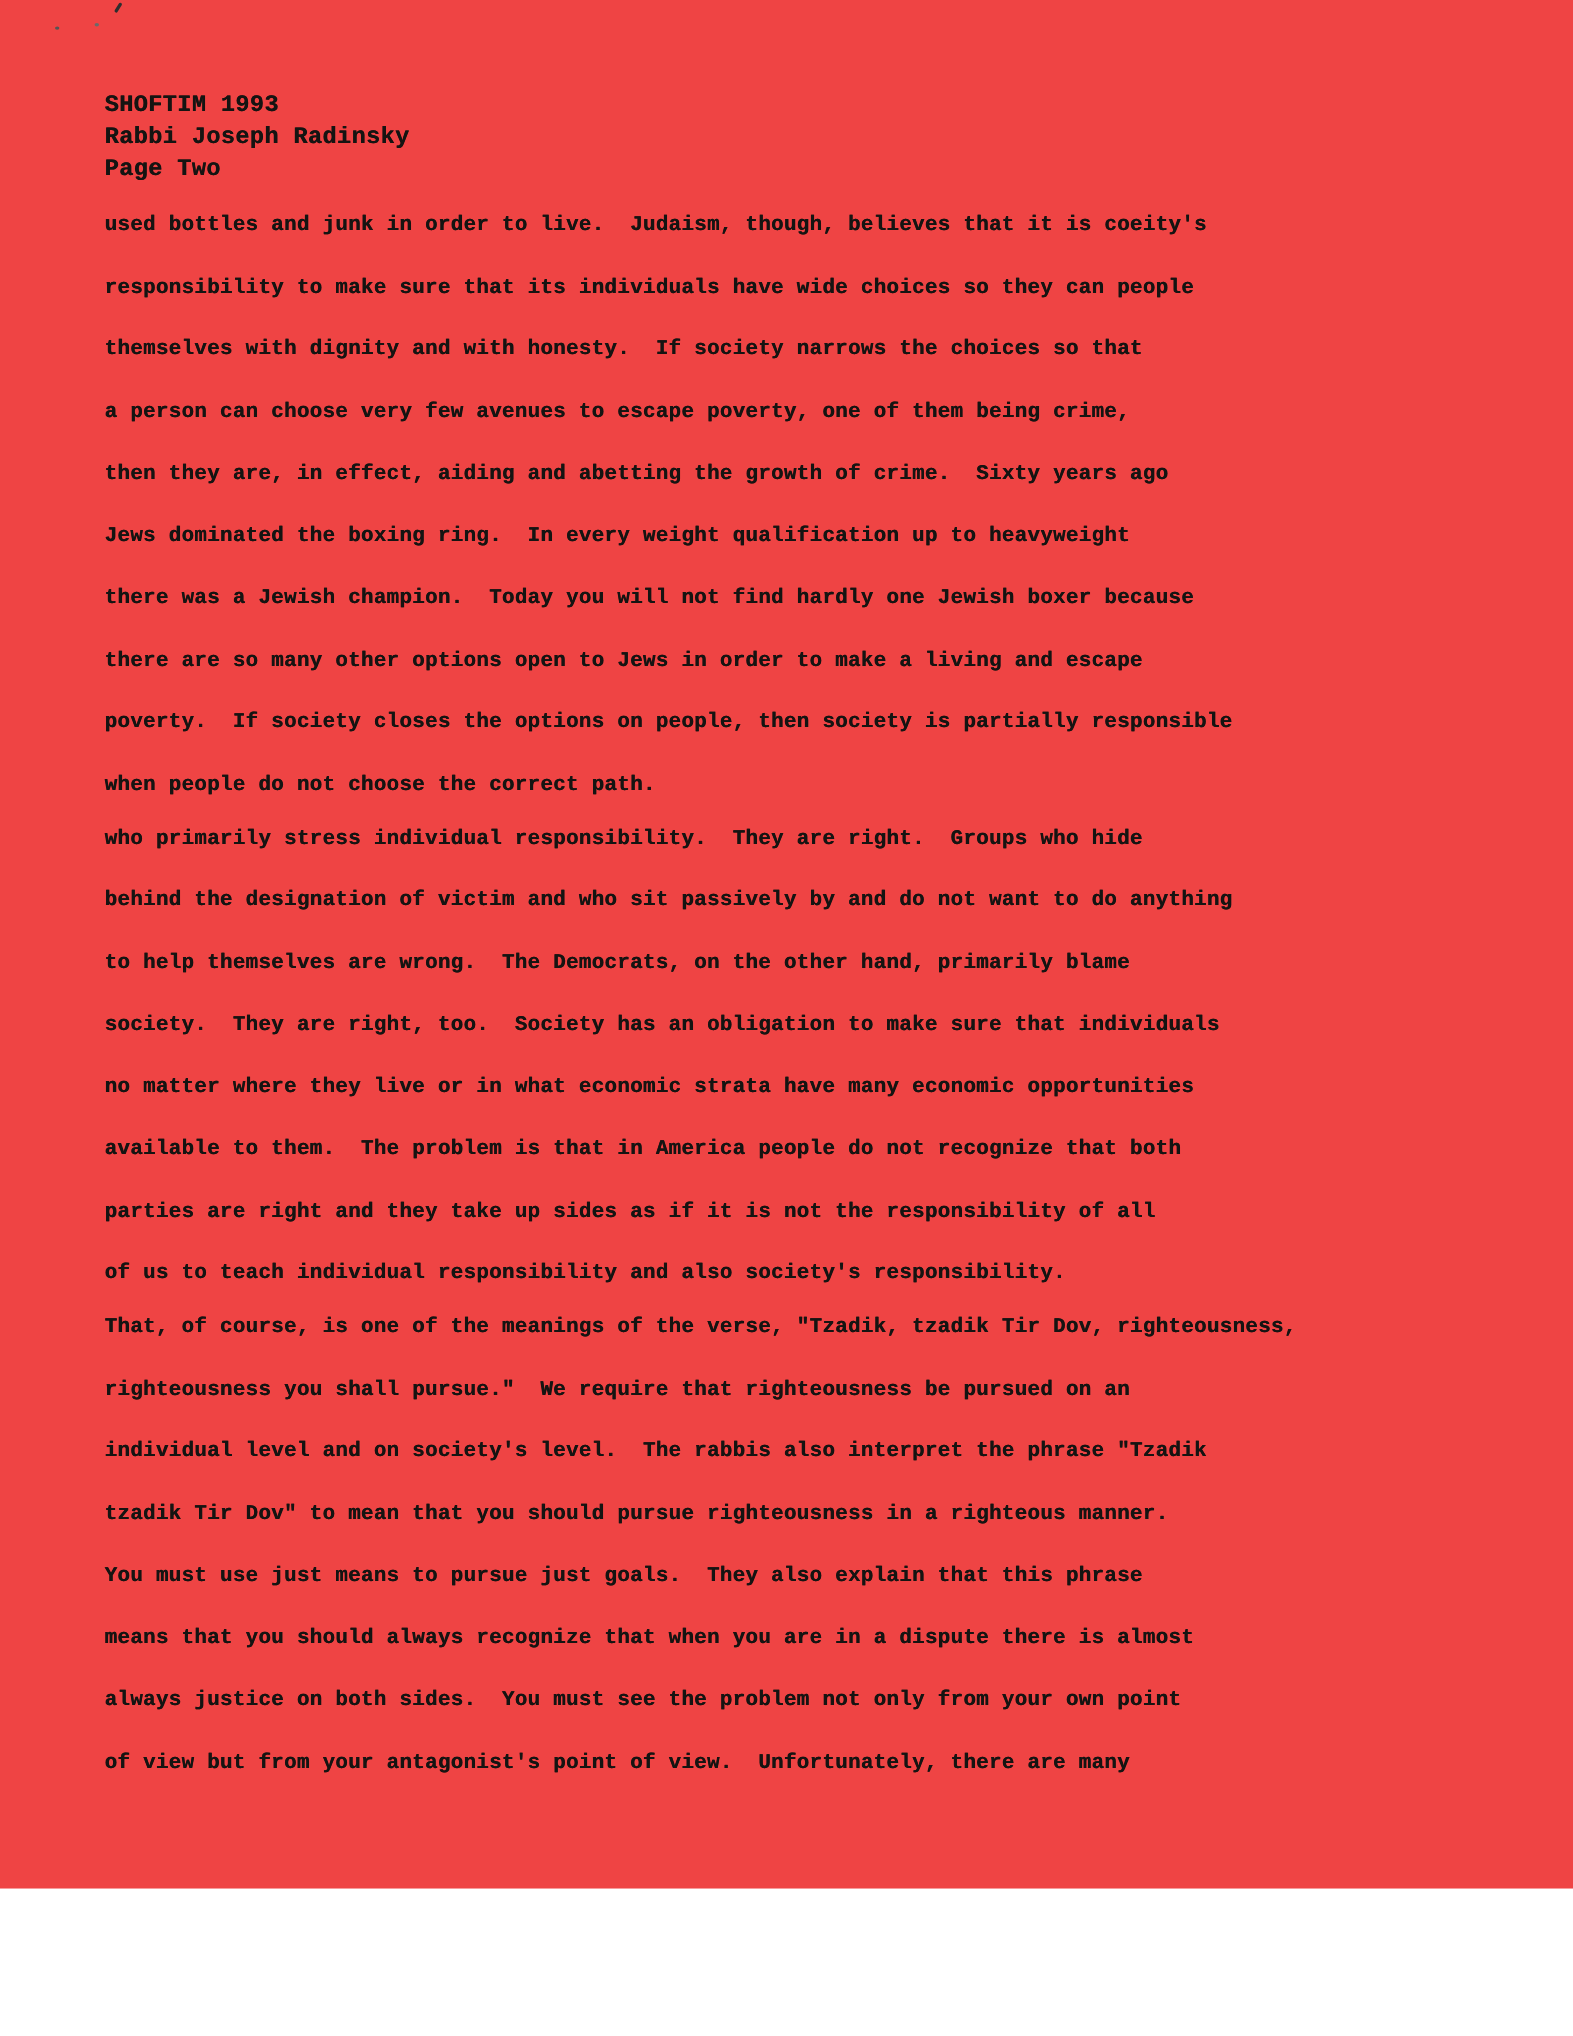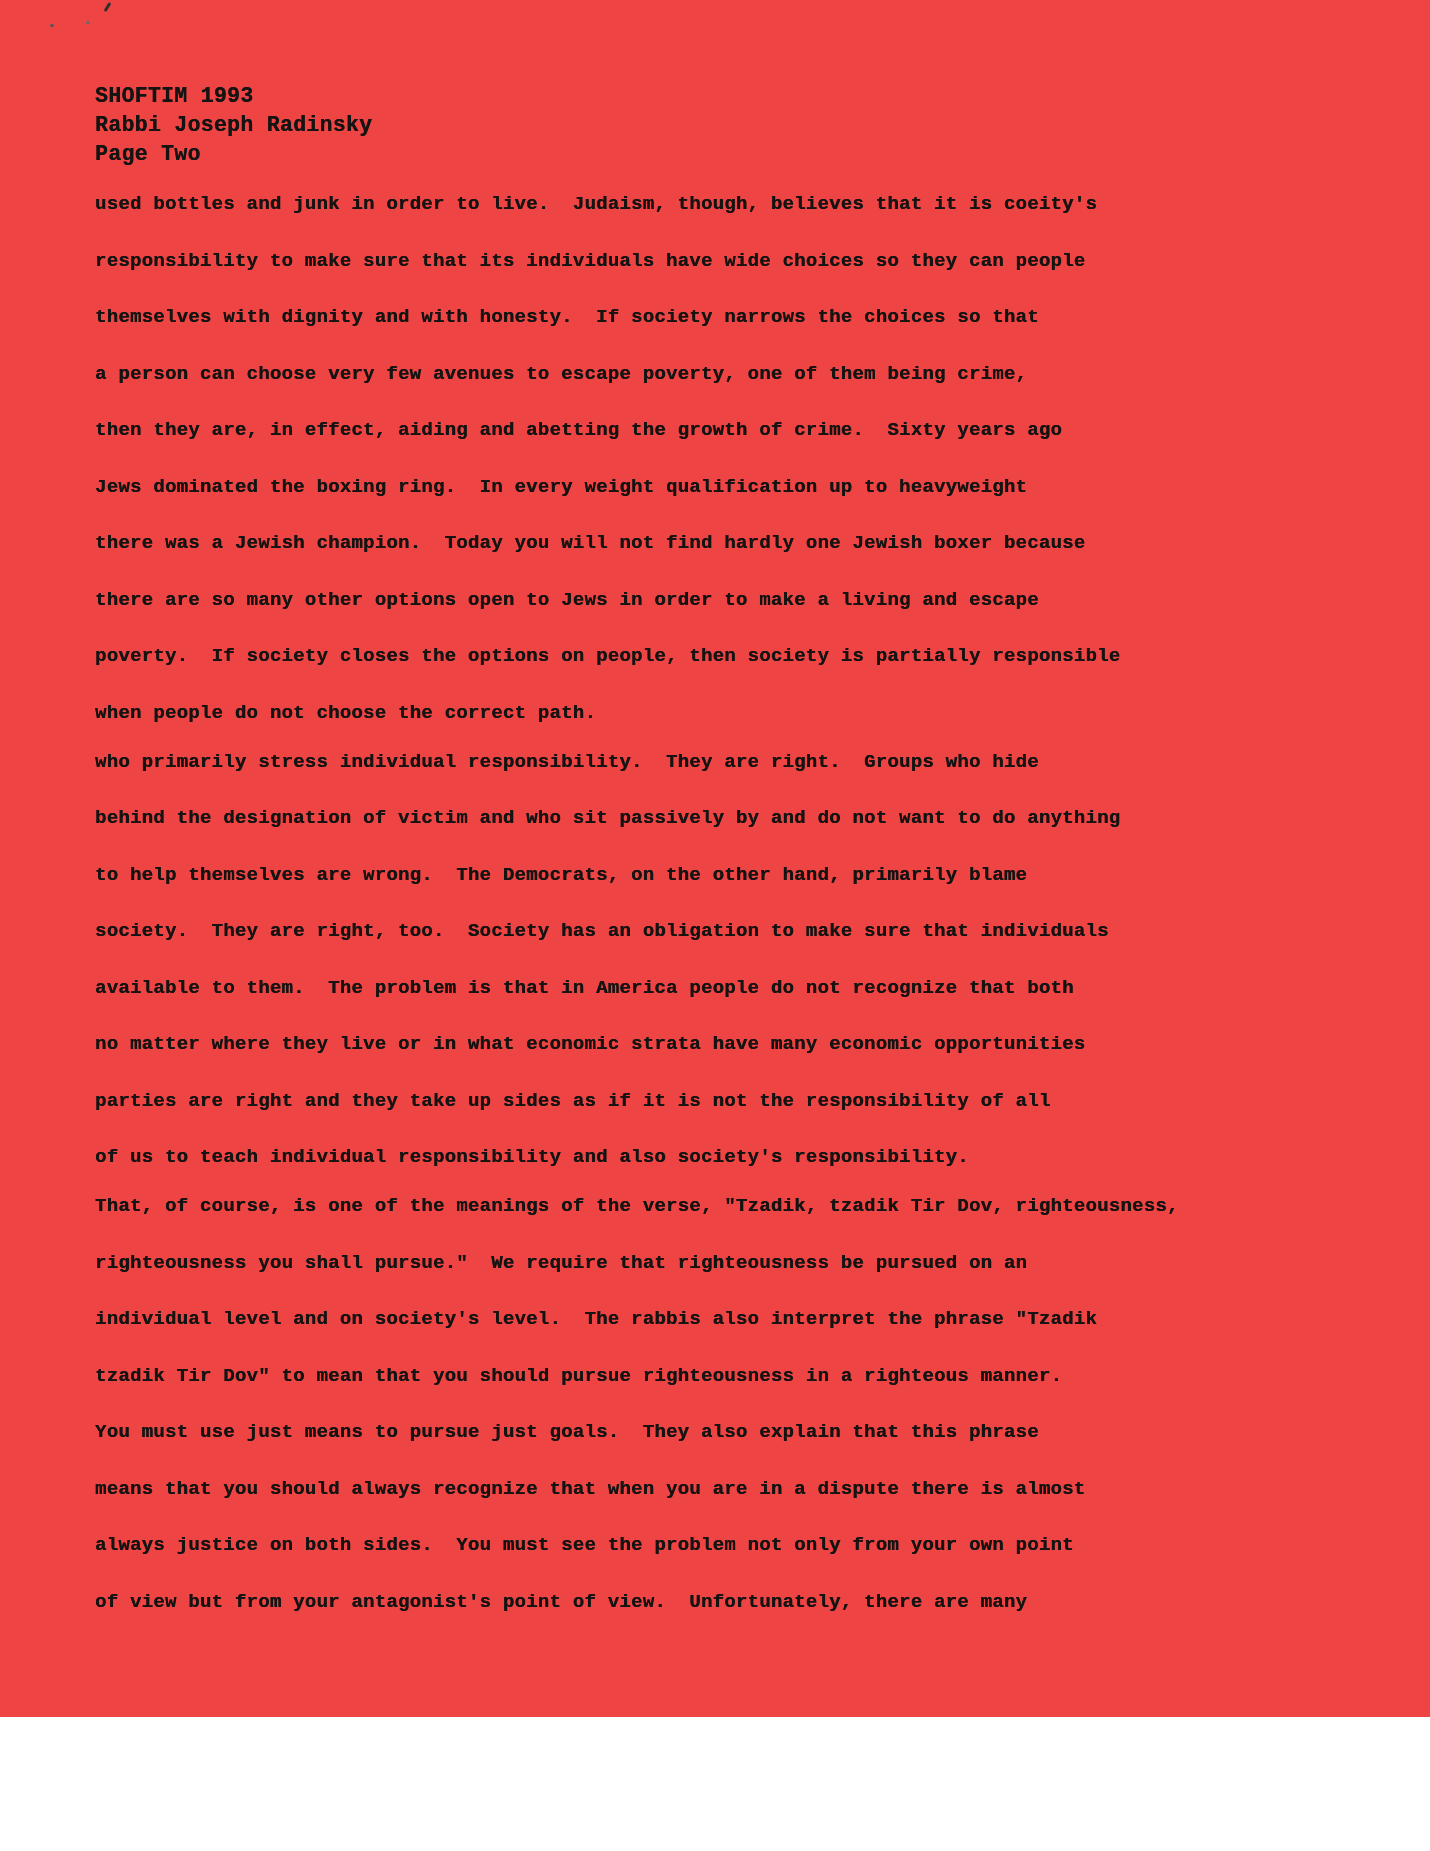--- a/index.html
+++ b/index.html
@@ -107,22 +107,22 @@
       <div class="text-line">there are so many other options open to Jews in order to make a living and escape</div>
       <div class="text-line">poverty.  If society closes the options on people, then society is partially responsible</div>
       <div class="text-line">when people do not choose the correct path.</div>
     </div>
 
     <div class="paragraph">
       <div class="text-line">who primarily stress individual responsibility.  They are right.  Groups who hide</div>
       <div class="text-line">behind the designation of victim and who sit passively by and do not want to do anything</div>
       <div class="text-line">to help themselves are wrong.  The Democrats, on the other hand, primarily blame</div>
       <div class="text-line">society.  They are right, too.  Society has an obligation to make sure that individuals</div>
+      <div class="text-line">no matter where they live or in what economic strata have many economic opportunities</div>
       <div class="text-line">available to them.  The problem is that in America people do not recognize that both</div>
-      <div class="text-line">no matter where they live or in what economic strata have many economic opportunities</div>
       <div class="text-line">parties are right and they take up sides as if it is not the responsibility of all</div>
       <div class="text-line">of us to teach individual responsibility and also society's responsibility.</div>
     </div>
 
     <div class="paragraph">
       <div class="text-line">That, of course, is one of the meanings of the verse, "Tzadik, tzadik Tir Dov, righteousness,</div>
       <div class="text-line">righteousness you shall pursue."  We require that righteousness be pursued on an</div>
       <div class="text-line">individual level and on society's level.  The rabbis also interpret the phrase "Tzadik</div>
       <div class="text-line">tzadik Tir Dov" to mean that you should pursue righteousness in a righteous manner.</div>
       <div class="text-line">You must use just means to pursue just goals.  They also explain that this phrase</div>

